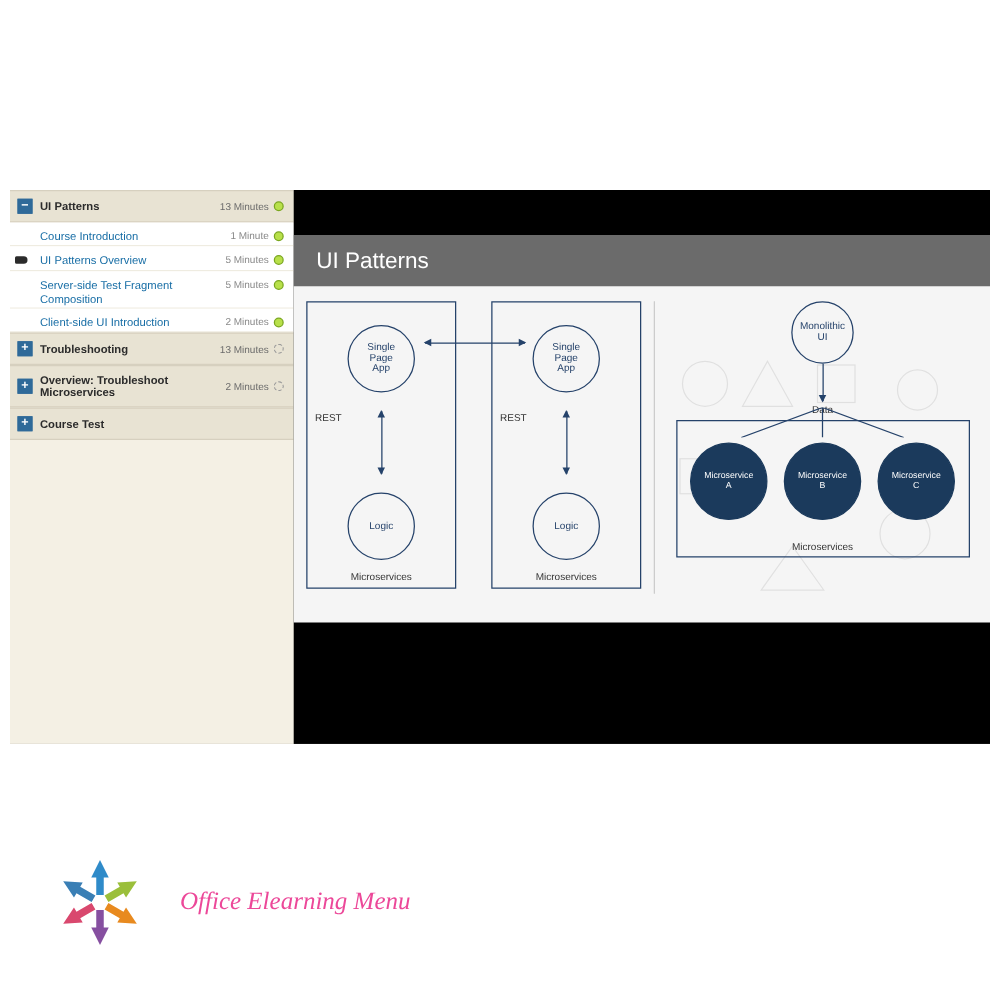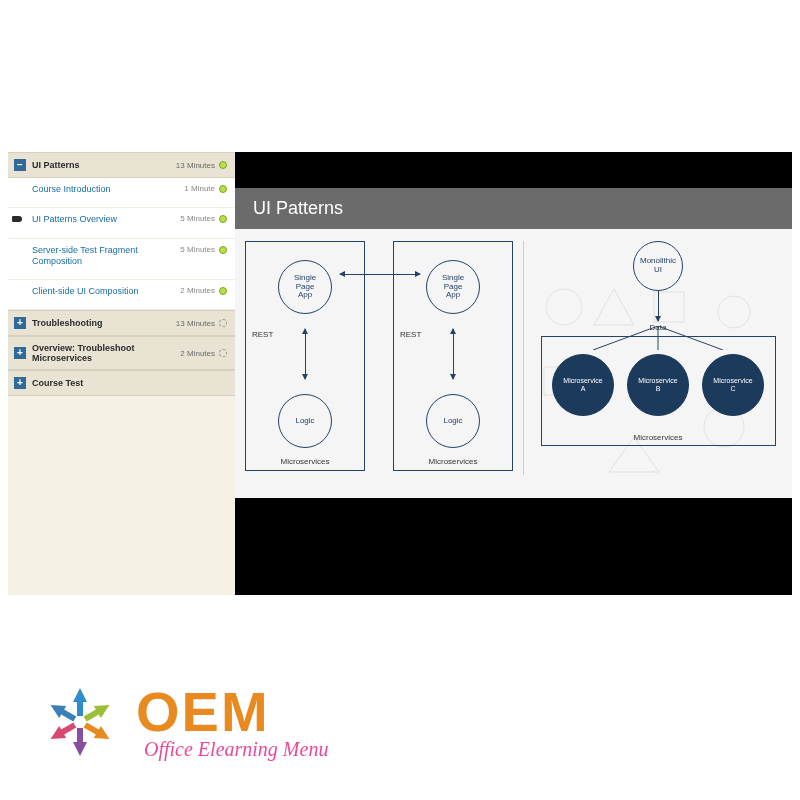--- a/index.html
+++ b/index.html
@@ -10,21 +10,21 @@
   
   .sidebar { width: 227px; background: #f4f0e4; display: flex; flex-direction: column; font-size: 9px; }
   .section-hdr { background: #e8e3d3; border-top: 1px solid #d6d0bf; border-bottom: 1px solid #d6d0bf; padding: 6px 8px 6px 6px; display: flex; align-items: center; position: relative; }
   .section-hdr .icon-box { width: 12px; height: 12px; border: 1px solid #2f6a99; background: #2f6a99; color: #fff; font-size: 10px; line-height: 10px; text-align: center; margin-right: 6px; font-weight: bold; }
   .section-hdr .title { color: #2b2b2b; font-weight: bold; flex: 1; }
   .section-hdr .meta { color: #6a6a6a; font-size: 8px; margin-right: 4px; }
   .dot { width: 8px; height: 8px; border-radius: 50%; display: inline-block; }
   .dot.green { background: #b8e04a; border: 1px solid #7aa61f; }
   .dot.prog { background: #e8e3d3; border: 1px dashed #9b9b9b; }
 
-  .lesson { background: #fff; padding: 6px 8px 12px 24px; display: flex; align-items: flex-start; position: relative; border-bottom: 1px solid #efece1; }
+  .lesson { background: #fff; padding: 6px 8px 1px 24px; display: flex; align-items: flex-start; position: relative; border-bottom: 1px solid #efece1; }
   .lesson .title { color: #176da5; flex: 1; line-height: 1.25; }
   .lesson .meta { color: #888; font-size: 8px; margin-right: 4px; white-space: nowrap; margin-left: 32px; }
   .lesson .dot { margin-top: 1px; }
   .lesson.current::before { content: ""; position: absolute; left: 4px; top: 8px; width: 10px; height: 6px; background: #2b2b2b; border-radius: 2px 5px 5px 2px; }
 
   .blank { flex: 1; background: #f4f0e4; }
 
   
   .content { flex: 1; background: #000; position: relative; }
   .slide { position: absolute; top: 36px; left: 0; right: 0; height: 310px; background: #f5f5f5; }
@@ -90,21 +90,21 @@
       <span class="title">UI Patterns Overview</span>
       <span class="meta">5 Minutes</span>
       <span class="dot green"></span>
     </div>
     <div class="lesson">
       <span class="title">Server-side Test Fragment Composition</span>
       <span class="meta">5 Minutes</span>
       <span class="dot green"></span>
     </div>
     <div class="lesson">
-      <span class="title">Client-side UI Composition</span>
+      <span class="title">Client-side UI Introduction</span>
       <span class="meta">2 Minutes</span>
       <span class="dot green"></span>
     </div>
 
     <div class="section-hdr">
       <span class="icon-box">+</span>
       <span class="title">Troubleshooting</span>
       <span class="meta">13 Minutes</span>
       <span class="dot prog"></span>
     </div>
@@ -206,16 +206,15 @@
         </g>
       <g transform="rotate(240)">
           <path d="M0,-34 L7,-20 L3,-20 L3,-6 L-3,-6 L-3,-20 L-7,-20 Z" fill="#d9486e"></path>
         </g>
       <g transform="rotate(300)">
           <path d="M0,-34 L7,-20 L3,-20 L3,-6 L-3,-6 L-3,-20 L-7,-20 Z" fill="#3a7fb5"></path>
         </g>
     </g>
   </svg>
   <div class="logo-txt">
-    <div class="logo-big">OEM</div>
     <div class="logo-sub">Office Elearning Menu</div>
   </div>
 </div>
 
 </body></html>

